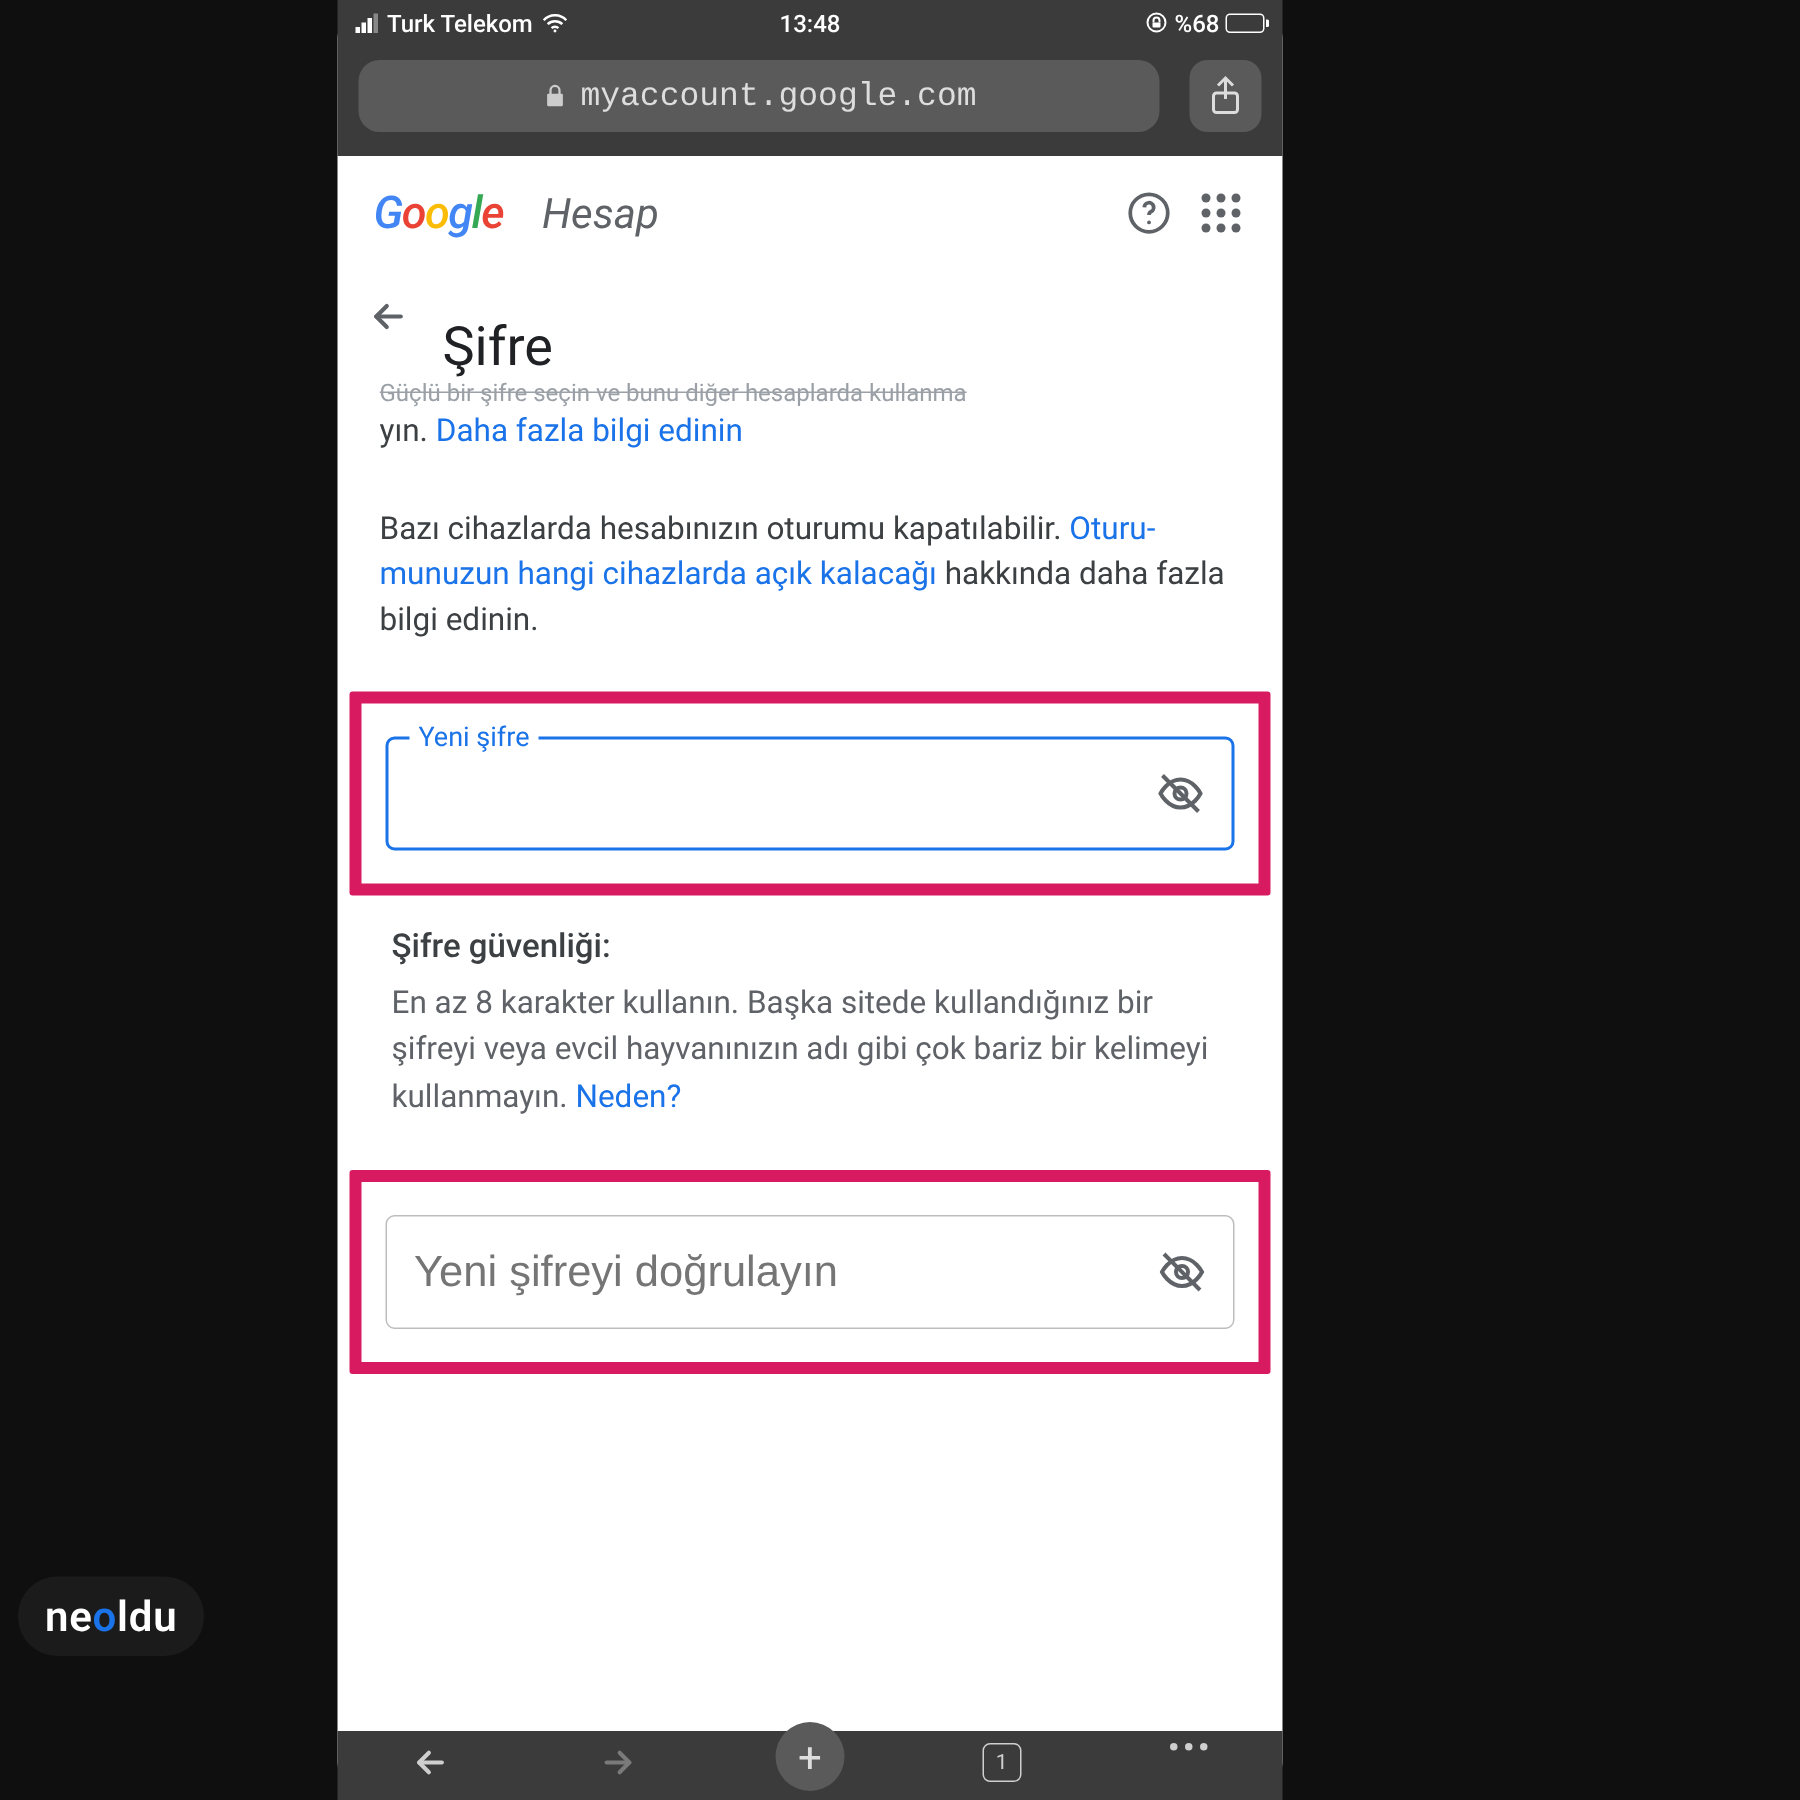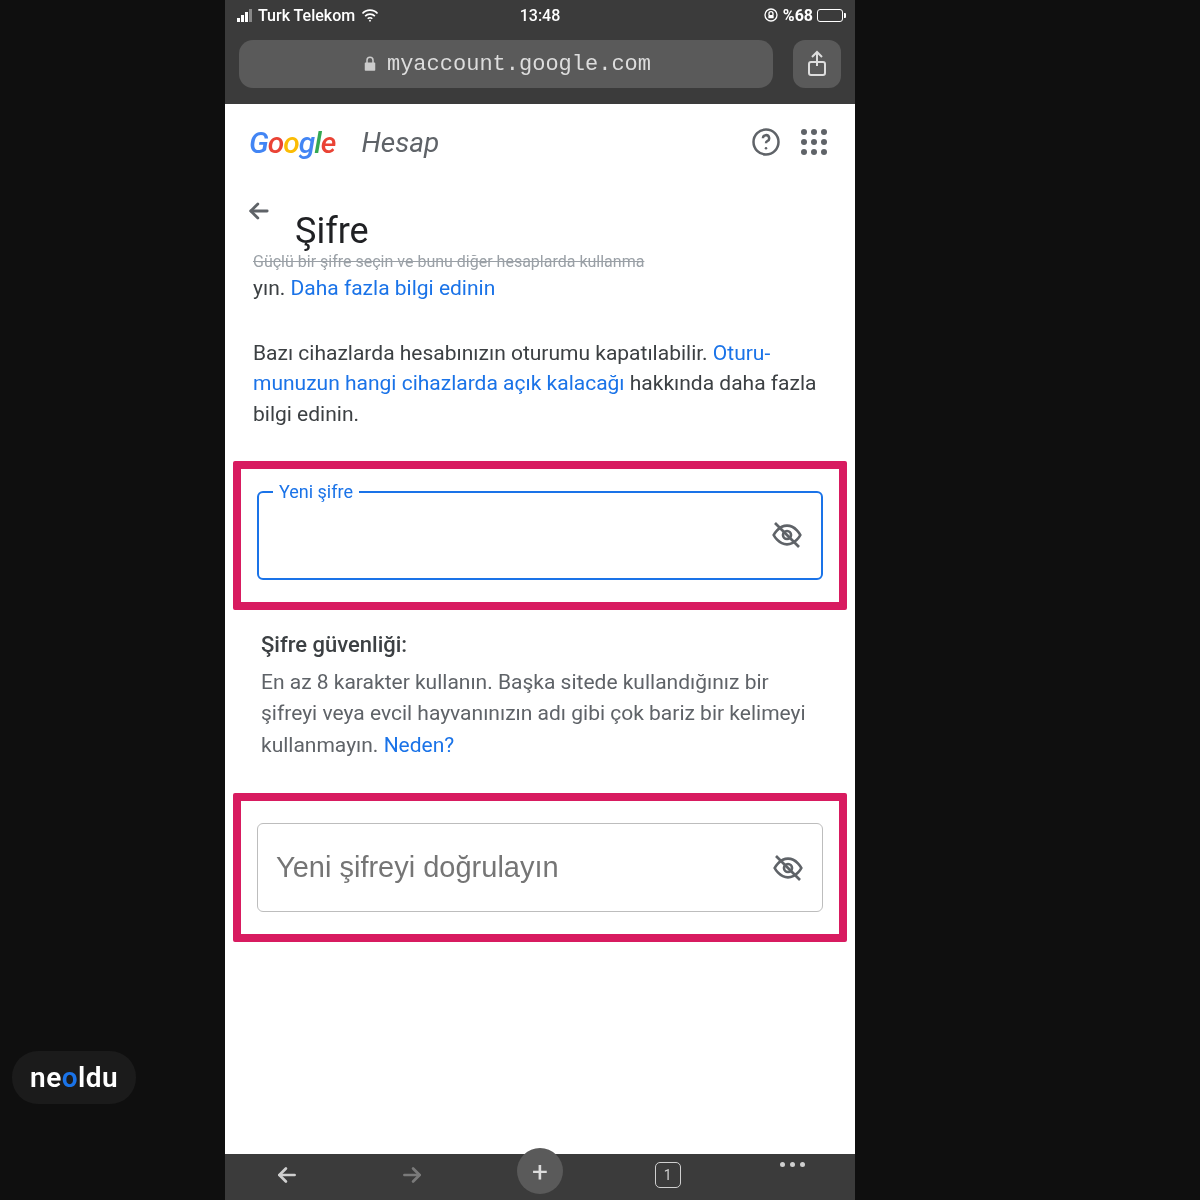--- a/index.html
+++ b/index.html
@@ -28,21 +28,21 @@
     background: #3b3b3b;
     color: #fff;
     display: flex;
     align-items: center;
     padding: 0 12px;
     font-size: 16px;
     font-weight: 500;
   }
   .status-left { display: flex; align-items: center; gap: 6px; flex: 1; }
   .status-center { flex: 1; text-align: center; }
-  .status-right { flex: 1; display: flex; justify-content: flex-end; align-items: center; gap: 4px; font-weight: bold; }
+  .status-right { flex: 1; display: flex; justify-content: flex-end; align-items: center; gap: 4px; }
   .signal-bars { display: inline-flex; align-items: flex-end; gap: 1px; }
   .signal-bars span { width: 3px; background: #fff; display: inline-block; }
   .signal-bars span:nth-child(1){height:4px;} .signal-bars span:nth-child(2){height:7px;} .signal-bars span:nth-child(3){height:10px;} .signal-bars span:nth-child(4){height:13px; background:#888;}
   .wifi { font-size: 16px; }
   .battery { width: 26px; height: 13px; border: 1.5px solid #fff; border-radius: 3px; position: relative; }
   .battery::after { content:''; position:absolute; right:-4px; top:3px; width:2px; height:5px; background:#fff; border-radius:0 1px 1px 0;}
   .battery-fill { height: 100%; width: 68%; background: #ffcc00; border-radius:1px; }
   
   .safari-top { background: #3b3b3b; padding: 10px 14px 16px; display:flex; gap:20px; align-items:center;font-family:Liberation Mono, monospace; }
   .address-bar {
@@ -94,21 +94,21 @@
   
   .highlight {
     border: 8px solid #d81b60;
     margin: 32px 8px 0;
     padding: 22px 16px;
     border-radius: 2px;
   }
   .field {
     border: 2px solid #1a73e8;
     border-radius: 6px;
-    height: 89px;
+    height: 76px;
     position: relative;
     display: flex;
     align-items: center;
     padding: 0 18px;
   }
   .field.gray { border: 1.5px solid #bdbdbd; }
   .floating-label {
     position: absolute;
     top: -12px;
     left: 14px;

